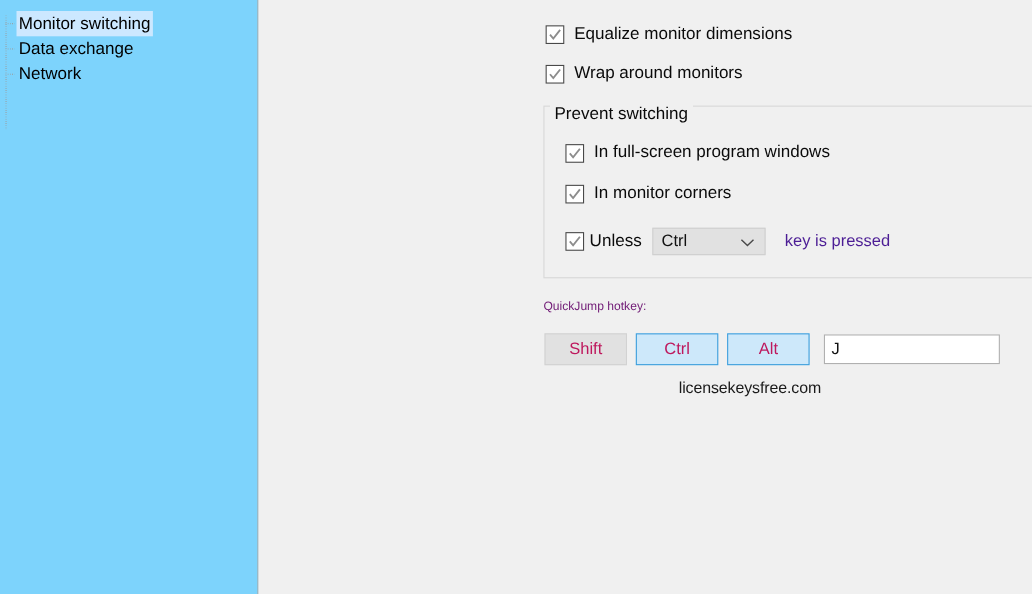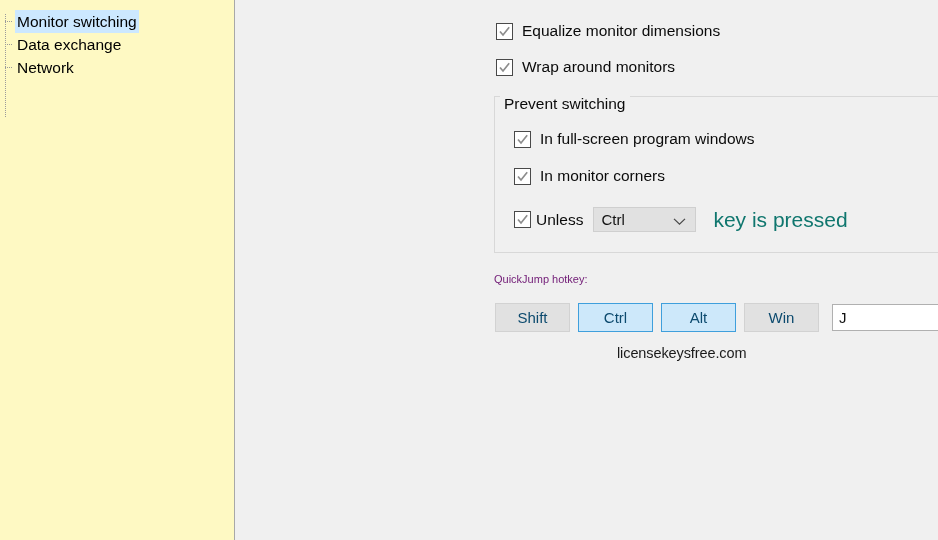--- a/index.html
+++ b/index.html
@@ -19,21 +19,21 @@
     position: relative;
     width: 938px;
     height: 540px;
     display: flex;
   }
 
   
   .tree-panel {
     width: 235px;
     height: 540px;
-    background: #fef9c3;
+    background: #7dd3fc;
     border-right: 1px solid #a8a8a8;
     box-sizing: border-box;
     padding-top: 10px;
     position: relative;
     flex: 0 0 235px;
   }
   .tree-list {
     position: relative;
     padding-left: 0;
   }
@@ -178,21 +178,21 @@
     gap: 8px;
   }
   .hk-btn {
     width: 75px;
     height: 29px;
     box-sizing: border-box;
     background: #e1e1e1;
     border: 1px solid #d2d2d2;
     font-family: "Liberation Sans", sans-serif;
     font-size: 15px;
-    color: #0c4a6e;
+    color: #be185d;
     display: flex;
     align-items: center;
     justify-content: center;
     padding: 0;
   }
   .hk-btn.active {
     background: #cde8fa;
     border: 1px solid #3f9fdc;
   }
 
@@ -208,22 +208,22 @@
     position: absolute;
     left: 382px;
     top: 345px;
     font-size: 14.5px;
     font-weight: normal;
     color: #1a1a1a;
     letter-spacing: -0.1px;
   }
 
   .inline-text {
-    font-size: 21px;
-    color: #0f766e;
+    font-size: 15px;
+    color: #4c1d95;
     white-space: nowrap;
   }
 </style>
 </head>
 <body>
 
 <div id="app">
 
   <div class="tree-panel">
     <div class="tree-list">
@@ -308,21 +308,20 @@
 
       <span class="inline-text" style="margin-left:17px;">key is pressed</span>
     </div>
 
     <div class="section-label">QuickJump hotkey:</div>
 
     <div class="hotkey-row">
       <button class="hk-btn">Shift</button>
       <button class="hk-btn active">Ctrl</button>
       <button class="hk-btn active">Alt</button>
-      <button class="hk-btn">Win</button>
 
       <span class="combo-white" style="margin-left:5px;">
         <span>J</span>
 
       </span>
     </div>
 
     <div class="watermark">licensekeysfree.com</div>
 
   </div>

